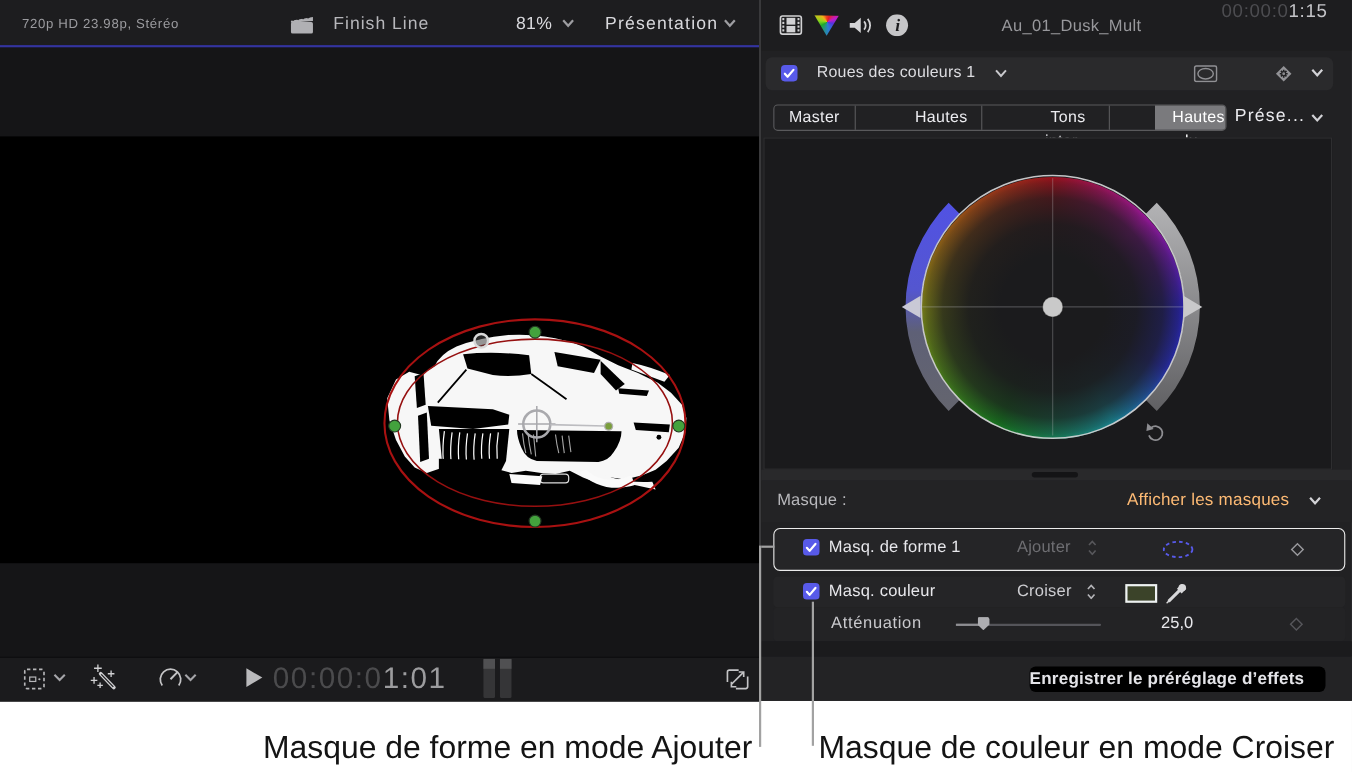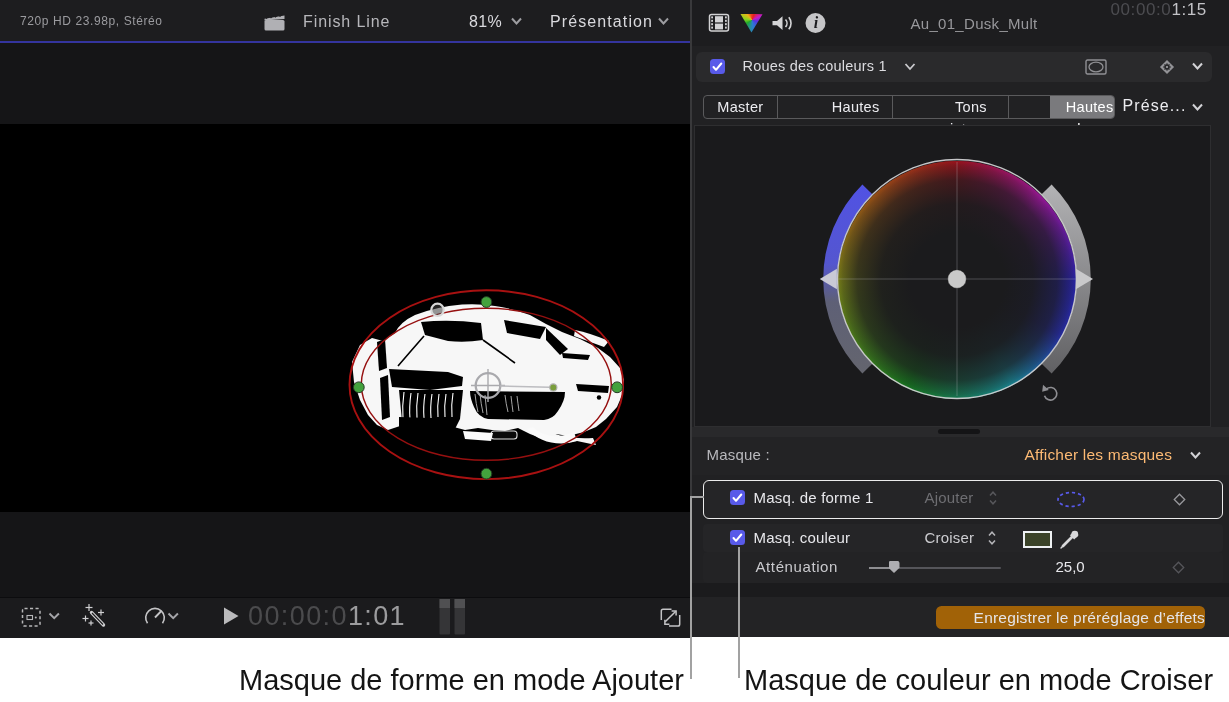--- a/index.html
+++ b/index.html
@@ -293,21 +293,21 @@
   <div class="abs" style="left:177px;top:566.5px;width:132px;height:2px;background:#55555a;border-radius:1px;"></div>
   <div class="abs" style="left:177px;top:566.5px;width:21px;height:2px;background:#8e8e92;"></div>
   <div class="abs" style="left:197px;top:561px;width:11px;height:12px;background:#aeaeb2;clip-path:polygon(10% 0,90% 0,100% 14%,100% 56%,50% 100%,0 56%,0 14%);"></div>
   <div class="txt" style="left:364px;top:558px;font-size:15px;color:#e8e8ec;">25,0</div>
   <svg class="abs" style="left:479px;top:560px;" width="15" height="15" viewBox="0 0 15 15">
       <rect x="3.8" y="3.8" width="7.4" height="7.4" transform="rotate(45 7.5 7.5)" stroke="#55555a" stroke-width="1.3" fill="none"></rect>
     </svg>
 
   <div class="abs" style="left:0;top:583px;width:537.5px;height:14px;background:#1b1b1d;"></div>
   <div class="abs" style="left:0;top:597px;width:537.5px;height:40px;background:#232325;"></div>
-  <div class="abs" style="left:244.5px;top:606px;width:269px;height:23px;background:#a16207;border-radius:5.5px;text-align:right;line-height:23px;font-size:15.5px;letter-spacing:0.2px;color:#e4e4e8;">Enregistrer le préréglage d’effets</div>
+  <div class="abs" style="left:244.5px;top:606px;width:269px;height:23px;background:#000000;border-radius:5.5px;text-align:left;line-height:23px;font-size:15.5px;letter-spacing:0.2px;color:#e4e4e8;font-weight:bold;">Enregistrer le préréglage d’effets</div>
 </div>
 
 <div class="abs" style="left:692px;top:495.7px;width:12px;height:2.2px;background:#a2a2a2;"></div>
 <div class="abs" style="left:690.2px;top:495.7px;width:2.2px;height:183px;background:#a2a2a2;"></div>
 <div class="abs" style="left:737.6px;top:547px;width:2.2px;height:131px;background:#a2a2a2;"></div>
 
 <div class="txt" id="cap1" style="left:239px;top:664px;font-size:29px;color:#141414;">Masque de forme en mode Ajouter</div>
 <div class="txt" id="cap2" style="left:744px;top:664px;font-size:29px;color:#141414;">Masque de couleur en mode Croiser</div>
 
 </body></html>

